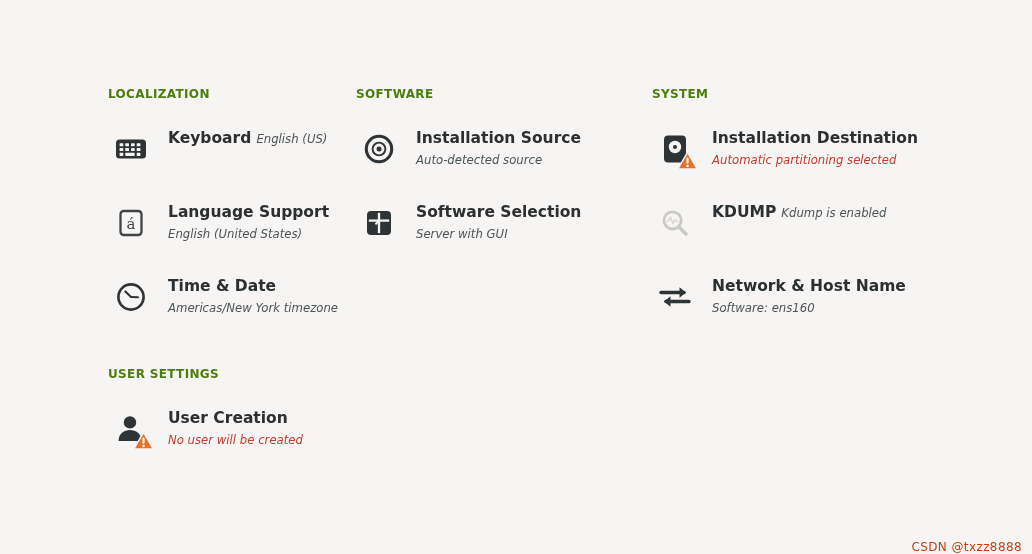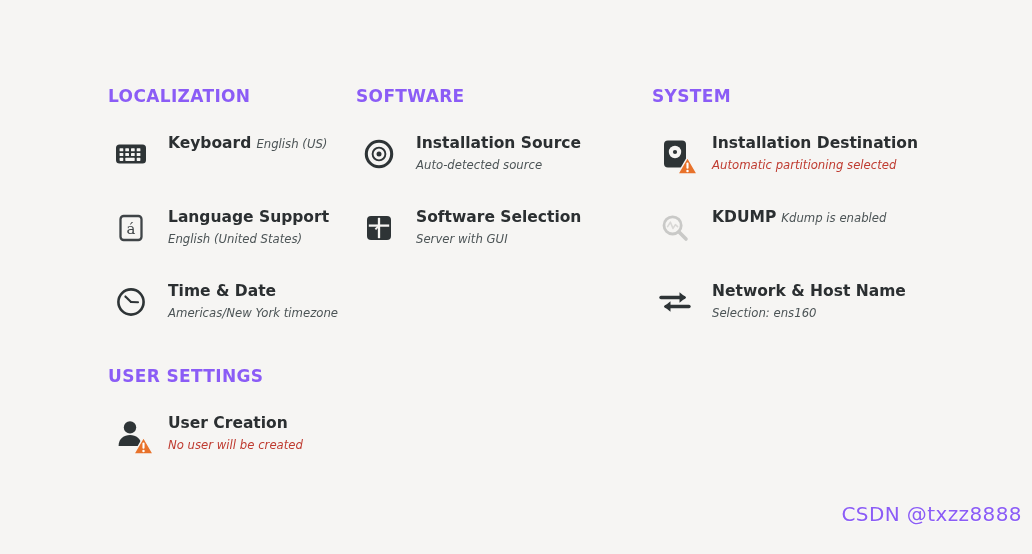--- a/index.html
+++ b/index.html
@@ -37,24 +37,24 @@
   .col-system      { left: 652px; }
 
   .col-usersettings {
     position: absolute;
     left: 108px;
     top: 368px;
     width: 262px;
   }
 
   .section-title {
-    font-size: 17px;
+    font-size: 12px;
     font-weight: bold;
     letter-spacing: 0.35px;
-    color: #8b5cf6;
+    color: #4d7c0f;
     margin: 0 0 26px 0;
     text-transform: uppercase;
     line-height: 1;
   }
 
   
   .spoke {
     position: relative;
     display: flex;
     align-items: flex-start;
@@ -112,23 +112,23 @@
   
   .col-localization .spoke,
   .col-software .spoke,
   .col-system .spoke,
   .col-usersettings .spoke { margin-bottom: 24px; }
 
   
   .watermark {
     position: absolute;
     right: 10px;
-    bottom: 28px;
-    font-size: 20px;
-    color: #8b5cf6;
+    bottom: 0;
+    font-size: 12px;
+    color: #c2410c;
     letter-spacing: 0.4px;
     font-family: "DejaVu Sans", "Liberation Sans", sans-serif;
     user-select: none;
     text-shadow: 0 1px 0 #fbfbfa;
   }
 </style>
 </head>
 <body>
 
 <div id="summary-hub">
@@ -264,21 +264,21 @@
       <span class="spoke-icon">
         <svg width="36" height="32" viewBox="0 0 36 32" aria-hidden="true">
           <path d="M4 11.5 L27 11.5" stroke="#2e3436" stroke-width="3.4" stroke-linecap="round"></path>
           <path d="M22.5 6.2 L29 11.5 L22.5 16.8 Z" fill="#2e3436"></path>
           <path d="M32 20.5 L9 20.5" stroke="#2e3436" stroke-width="3.4" stroke-linecap="round"></path>
           <path d="M13.5 15.2 L7 20.5 L13.5 25.8 Z" fill="#2e3436"></path>
         </svg>
       </span>
       <span class="spoke-text">
         <span class="spoke-title">Network &amp; Host Name</span>
-        <span class="spoke-status">Selection: ens160</span>
+        <span class="spoke-status">Software: ens160</span>
       </span>
     </div>
   </div>
 
   <div class="col-usersettings">
     <h2 class="section-title">USER SETTINGS</h2>
 
 
     <div class="spoke">
       <span class="spoke-icon">

